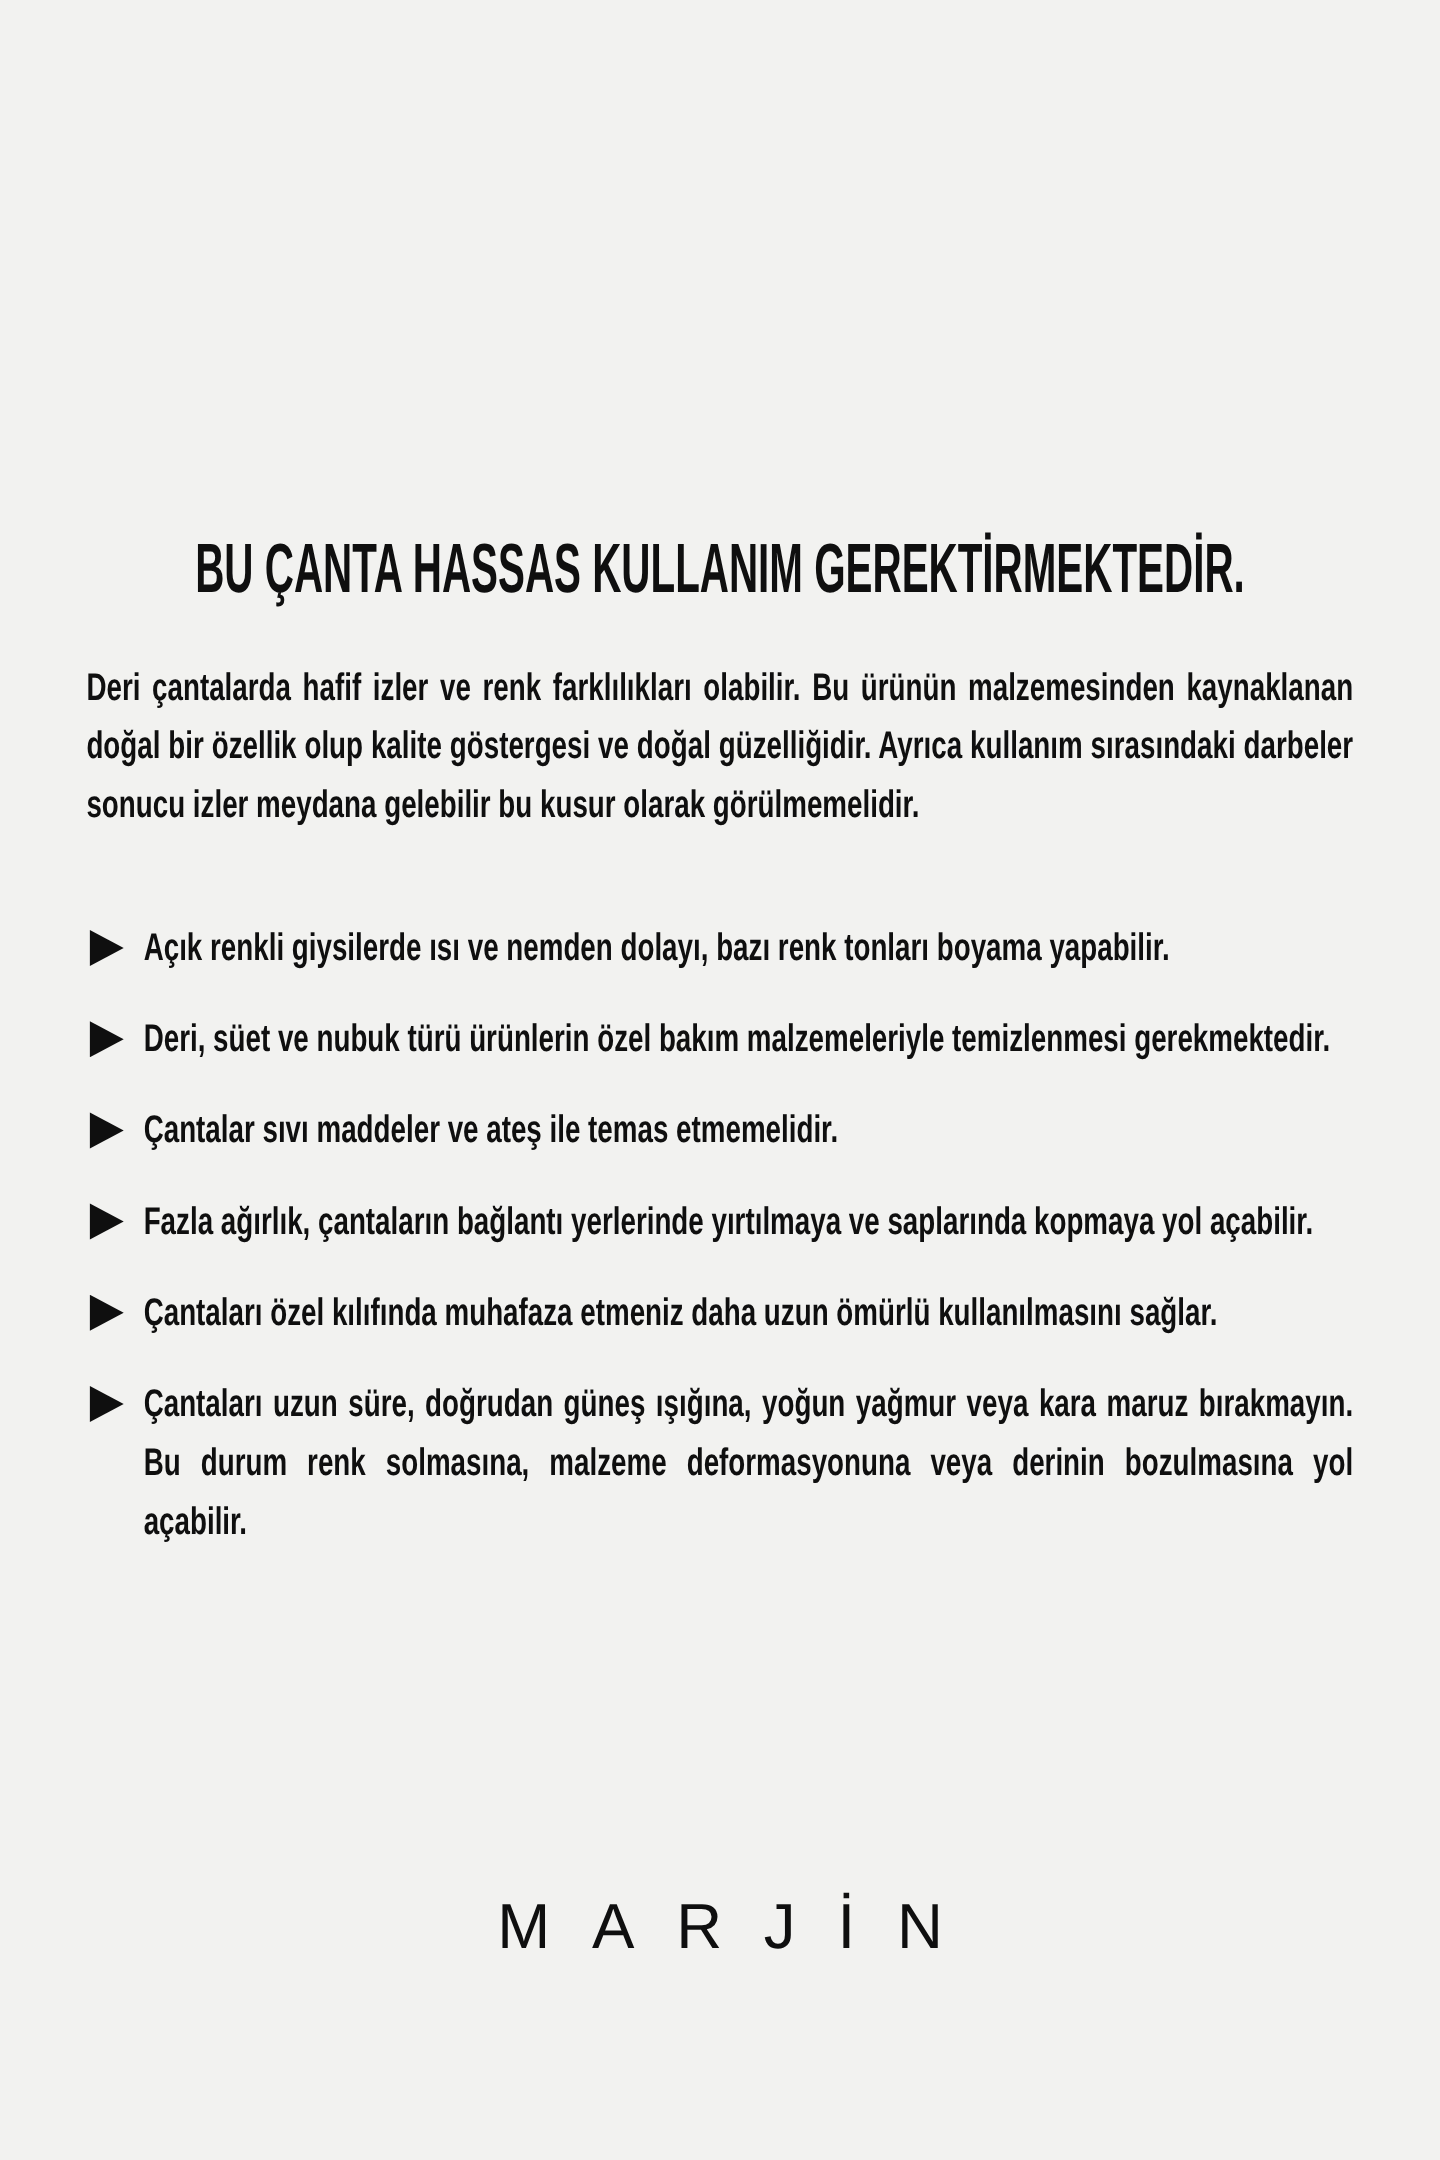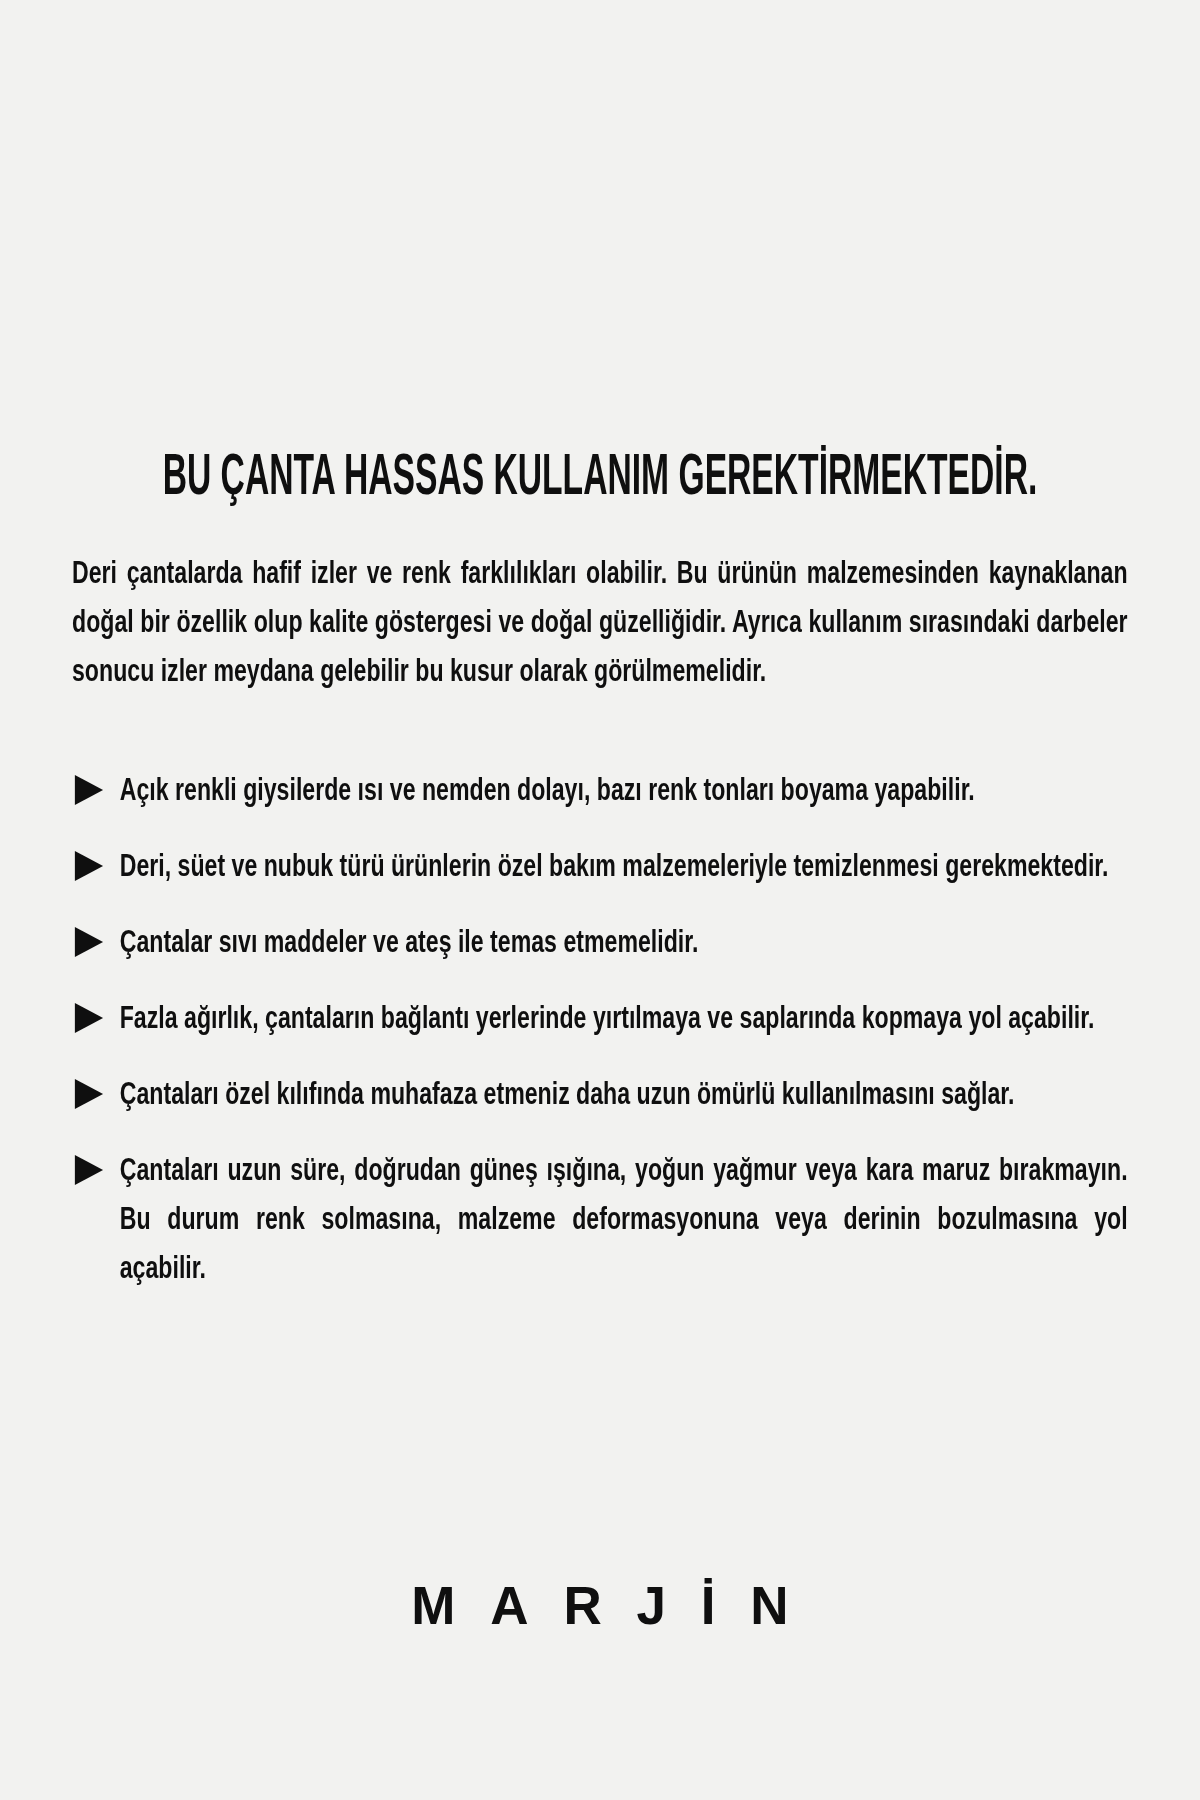--- a/index.html
+++ b/index.html
@@ -45,21 +45,21 @@
     width:0;height:0;
     border-left:39px solid var(--text);
     border-top:15px solid transparent;
     border-bottom:15px solid transparent;
   }
   
   .brand{
     position:absolute;
     top:1579px;left:0;width:1200px;
     text-align:center;
-    font-size:53px;line-height:53px;font-weight:700;
+    font-size:53px;line-height:53px;font-weight:400;
     letter-spacing:0.657em;text-indent:0.657em;
     white-space:nowrap;
   }
 </style>
 </head>
 <body>
 
 <main>
 
   <h1 class="title">BU ÇANTA HASSAS KULLANIM GEREKTİRMEKTEDİR.</h1>

